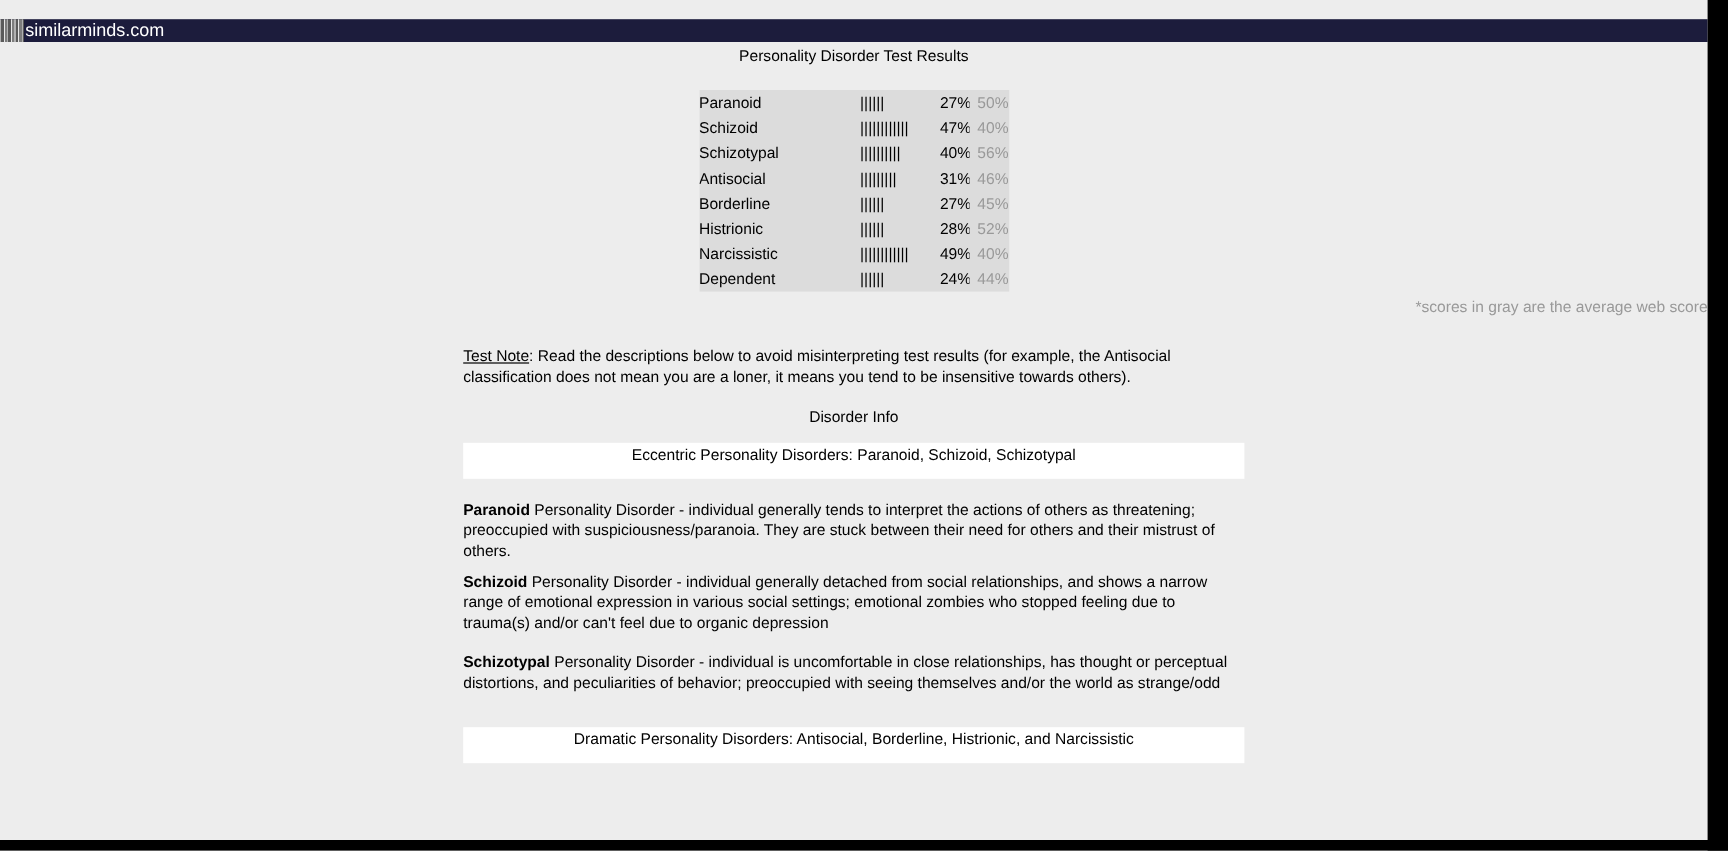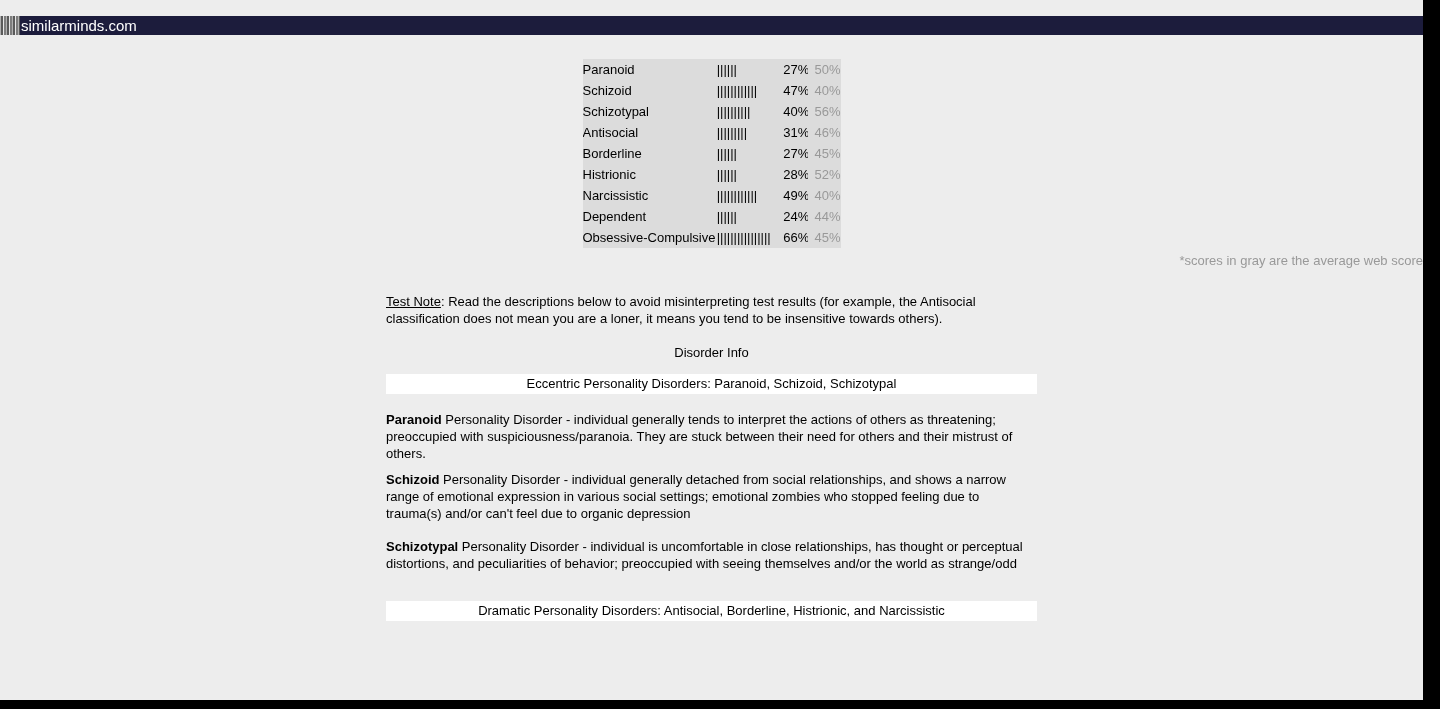--- a/index.html
+++ b/index.html
@@ -35,21 +35,21 @@
   td.c-label { width:129px; padding-left:4px; }
   td.c-bar   { width:64px; }
   td.c-score { width:24px; text-align:right; }
   td.c-avg   { width:31px; text-align:right; padding-right:6px; color:#999999; }
   .footnote { text-align:right; color:#999999; margin-top:5px; line-height:16px; }
   .content { width:651px; margin:5px auto; }
   .note { margin-top:24px; line-height:17px; }
   .u { text-decoration:underline; }
   .section-title { text-align:center; margin-top:18px; line-height:16px; }
   .banner {
-    background:#ffffff; height:20px; line-height:20px; text-align:center;
+    background:#ffffff; height:30px; line-height:20px; text-align:center;
     margin-top:13px;
   }
   .intro { margin-top:21px; line-height:17px; }
   .para  { line-height:17px; }
   .para-1 { margin-top:17px; }
   .para-2 { margin-top:9px; }
   .para-3 { margin-top:16px; }
   .banner-2 { margin-top:29px; }
   b { font-weight:bold; }
 </style>
@@ -58,20 +58,21 @@
 
 <div class="site-header">
   <div class="site-logo"></div>
   <span class="site-name">similarminds.com</span>
 </div>
 
 <div class="scroll-strip"></div>
 
 <div class="page">
 
+  <div class="page-title">Personality Disorder Test Results</div>
 
   <table class="results">
     <tbody>
       <tr>
         <td class="c-label">Paranoid</td>
         <td class="c-bar">||||||</td>
         <td class="c-score">27%</td>
         <td class="c-avg">50%</td>
       </tr>
       <tr>
@@ -109,26 +110,20 @@
         <td class="c-bar">||||||||||||</td>
         <td class="c-score">49%</td>
         <td class="c-avg">40%</td>
       </tr>
       <tr>
         <td class="c-label">Dependent</td>
         <td class="c-bar">||||||</td>
         <td class="c-score">24%</td>
         <td class="c-avg">44%</td>
       </tr>
-      <tr>
-        <td class="c-label">Obsessive-Compulsive</td>
-        <td class="c-bar">||||||||||||||||</td>
-        <td class="c-score">66%</td>
-        <td class="c-avg">45%</td>
-      </tr>
     </tbody>
   </table>
 
   <div class="footnote">*scores in gray are the average web score</div>
 
   <div class="content">
 
     <div class="note"><span class="u">Test Note</span><span>: Read the descriptions below to avoid misinterpreting test results (for example, the Antisocial classification does not mean you are a loner, it means you tend to be insensitive towards others).</span></div>
 
     <div class="section-title">Disorder Info</div>

